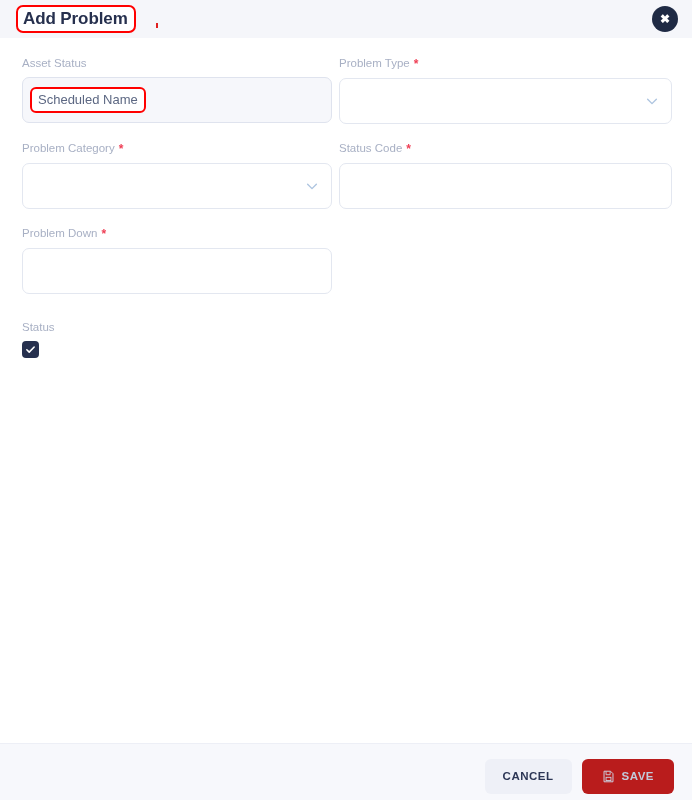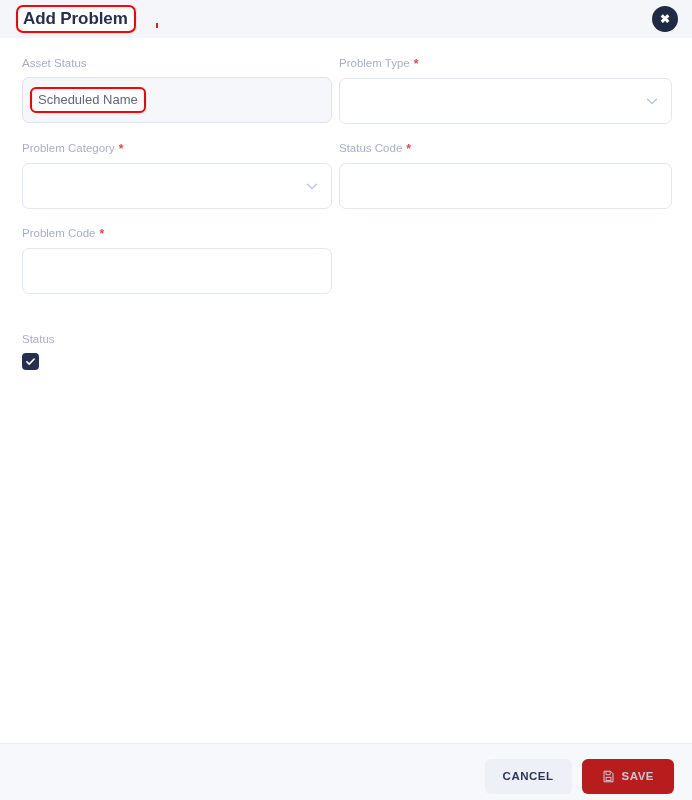--- a/index.html
+++ b/index.html
@@ -149,21 +149,21 @@
     top: 50%;
     transform: translateY(-50%);
     width: 14px;
     height: 14px;
     display: block;
     pointer-events: none;
   }
 
   
   .status-field {
-    margin-top: 28px;
+    margin-top: 16px;
   }
   .checkbox {
     width: 17px;
     height: 17px;
     border-radius: 4px;
     background: #26304e;
     display: flex;
     align-items: center;
     justify-content: center;
     cursor: pointer;
@@ -267,21 +267,21 @@
         <label class="field-label">
           <span>Status Code</span><span class="req-star">*</span>
         </label>
         <div class="control text-input">
           <span class="control-value"></span>
         </div>
       </div>
 
       <div class="field">
         <label class="field-label">
-          <span>Problem Code</span><span class="req-star">*</span>
+          <span>Problem Down</span><span class="req-star">*</span>
         </label>
         <div class="control text-input">
           <span class="control-value"></span>
         </div>
       </div>
 
 
     </div>
 
     <div class="field status-field">

